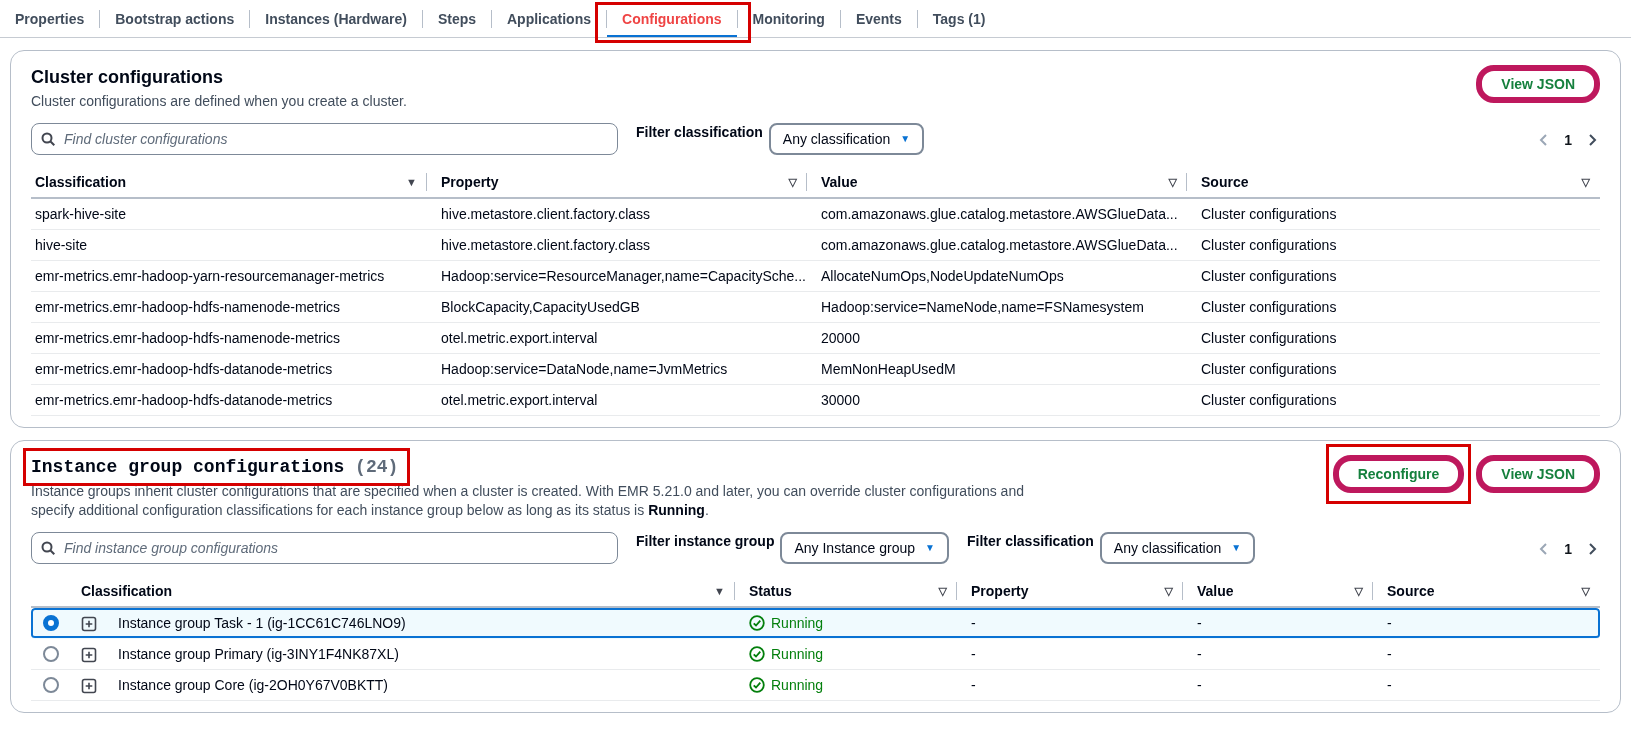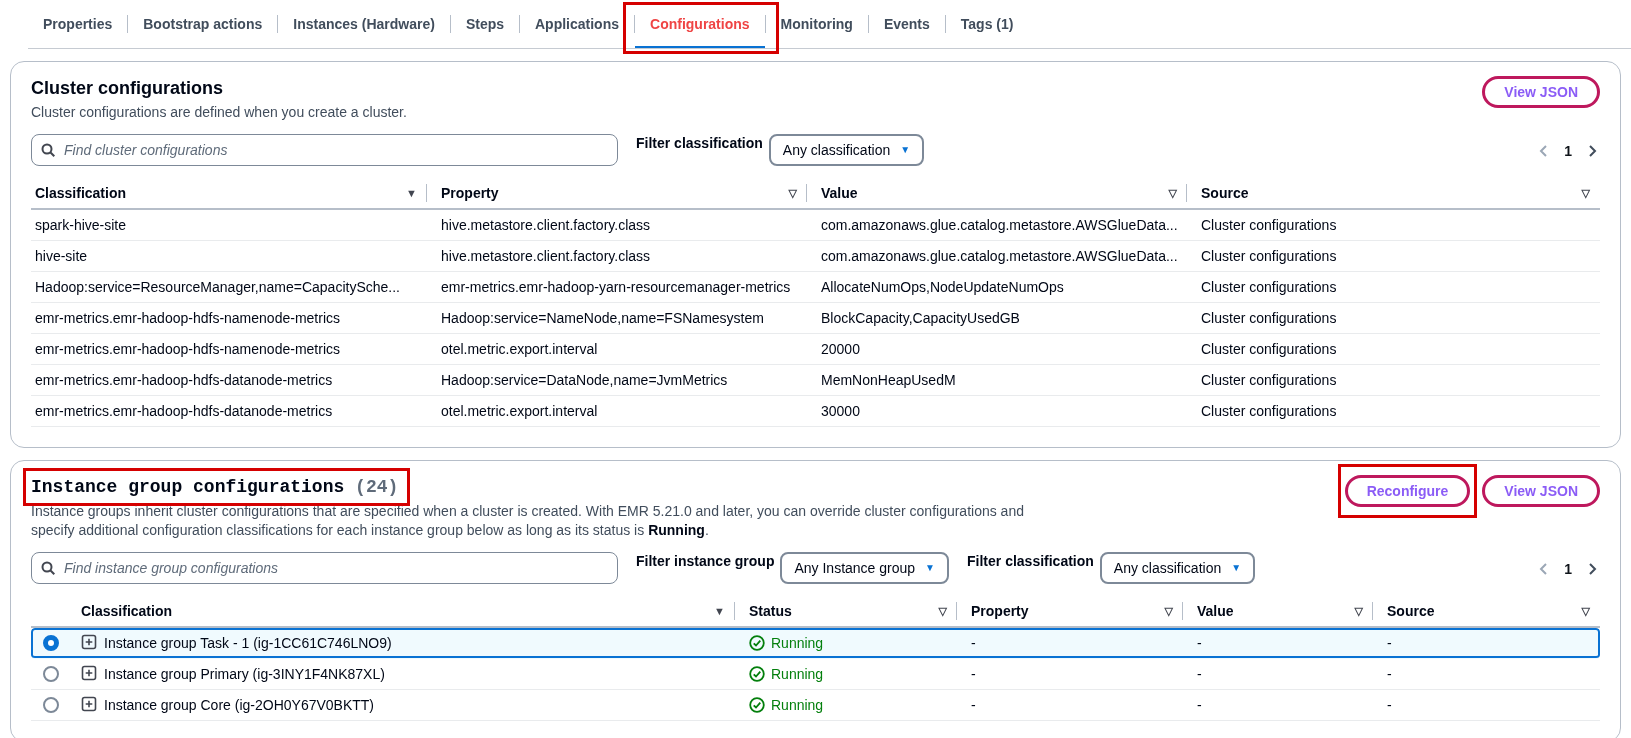--- a/index.html
+++ b/index.html
@@ -9,24 +9,23 @@
     font-size: 14px;
     color: #000716;
     background: #ffffff;
     overflow: hidden;
   }
 
   
   .tabbar {
     display: flex;
     align-items: stretch;
-    height: 49px;
+    height: 38px;
     border-bottom: 1px solid #c6cbd2;
     padding: 0 0;
-    margin-left: 28px;
   }
   .tab {
     display: flex;
     align-items: center;
     padding: 0 15px;
     font-weight: 700;
     color: #414d5c;
     cursor: pointer;
     position: relative;
     white-space: nowrap;
@@ -44,33 +43,33 @@
   .annot-tab   { top: 2px; bottom: -6px; left: -12px; right: -14px; }
   .annot-title { top: -7px; bottom: -7px; left: -8px; right: -12px; }
   .annot-btn   { top: -11px; bottom: -11px; left: -7px; right: -7px; }
 
   
   .panel {
     margin: 12px 10px 0;
     border: 1px solid #b6bec9;
     border-radius: 14px;
     background: #fff;
-    padding: 14px 20px 20px;
+    padding: 14px 20px 11px;
   }
   .panel-header { display: flex; justify-content: space-between; align-items: flex-start; }
   h2 { font-size: 18px; line-height: 24px; }
   .count { color: #5f6b7a; }
   .desc { color: #414d5c; margin-top: 3px; line-height: 19px; }
   .desc b { color: #000716; }
   .title-wrap { position: relative; display: inline-block; font-family: Liberation Mono, monospace; }
   .btn-row { display: flex; gap: 12px; align-items: flex-start; }
   .btn-wrap { position: relative; display: inline-block; }
   .btn {
-    border: 3px solid #be185d;
-    color: #8b5cf6;
+    border: 6px solid #be185d;
+    color: #15803d;
     background: #fff;
     border-radius: 18px;
     font-weight: 700;
     font-size: 14px;
     padding: 5px 19px;
     cursor: pointer;
     font-family: inherit;
     white-space: nowrap;
   }
 
@@ -127,21 +126,21 @@
     border-radius: 4px;
     border-bottom-color: transparent;
   }
   .selcell { display: flex; justify-content: center; }
   .radio {
     width: 16px; height: 16px; border-radius: 50%;
     border: 2px solid #7d8998; background: #fff; display: inline-block;
     cursor: pointer;
   }
   .radio.checked { border: 5px solid #0972d3; }
-  .cls-cell { display: flex; align-items: flex-start; gap: 7px; }
+  .cls-cell { display: flex; align-items: flex-end; gap: 21px; }
   .expand { display: flex; cursor: pointer; }
   .status { display: flex; align-items: center; gap: 6px; color: #037f0c; }
 </style>
 </head>
 <body>
 
 <nav class="tabbar">
   <div class="tab">Properties</div>
   <span class="tab-sep"></span>
   <div class="tab">Bootstrap actions</div>
@@ -233,29 +232,29 @@
       <div class="td">com.amazonaws.glue.catalog.metastore.AWSGlueData...</div>
       <div class="td">Cluster configurations</div>
     </div>
     <div class="trow grid1">
       <div class="td">hive-site</div>
       <div class="td">hive.metastore.client.factory.class</div>
       <div class="td">com.amazonaws.glue.catalog.metastore.AWSGlueData...</div>
       <div class="td">Cluster configurations</div>
     </div>
     <div class="trow grid1">
+      <div class="td">emr-metrics.emr-hadoop-yarn-resourcemanager-metrics</div>
       <div class="td">Hadoop:service=ResourceManager,name=CapacitySche...</div>
-      <div class="td">emr-metrics.emr-hadoop-yarn-resourcemanager-metrics</div>
       <div class="td">AllocateNumOps,NodeUpdateNumOps</div>
       <div class="td">Cluster configurations</div>
     </div>
     <div class="trow grid1">
       <div class="td">emr-metrics.emr-hadoop-hdfs-namenode-metrics</div>
+      <div class="td">BlockCapacity,CapacityUsedGB</div>
       <div class="td">Hadoop:service=NameNode,name=FSNamesystem</div>
-      <div class="td">BlockCapacity,CapacityUsedGB</div>
       <div class="td">Cluster configurations</div>
     </div>
     <div class="trow grid1">
       <div class="td">emr-metrics.emr-hadoop-hdfs-namenode-metrics</div>
       <div class="td">otel.metric.export.interval</div>
       <div class="td">20000</div>
       <div class="td">Cluster configurations</div>
     </div>
     <div class="trow grid1">
       <div class="td">emr-metrics.emr-hadoop-hdfs-datanode-metrics</div>

